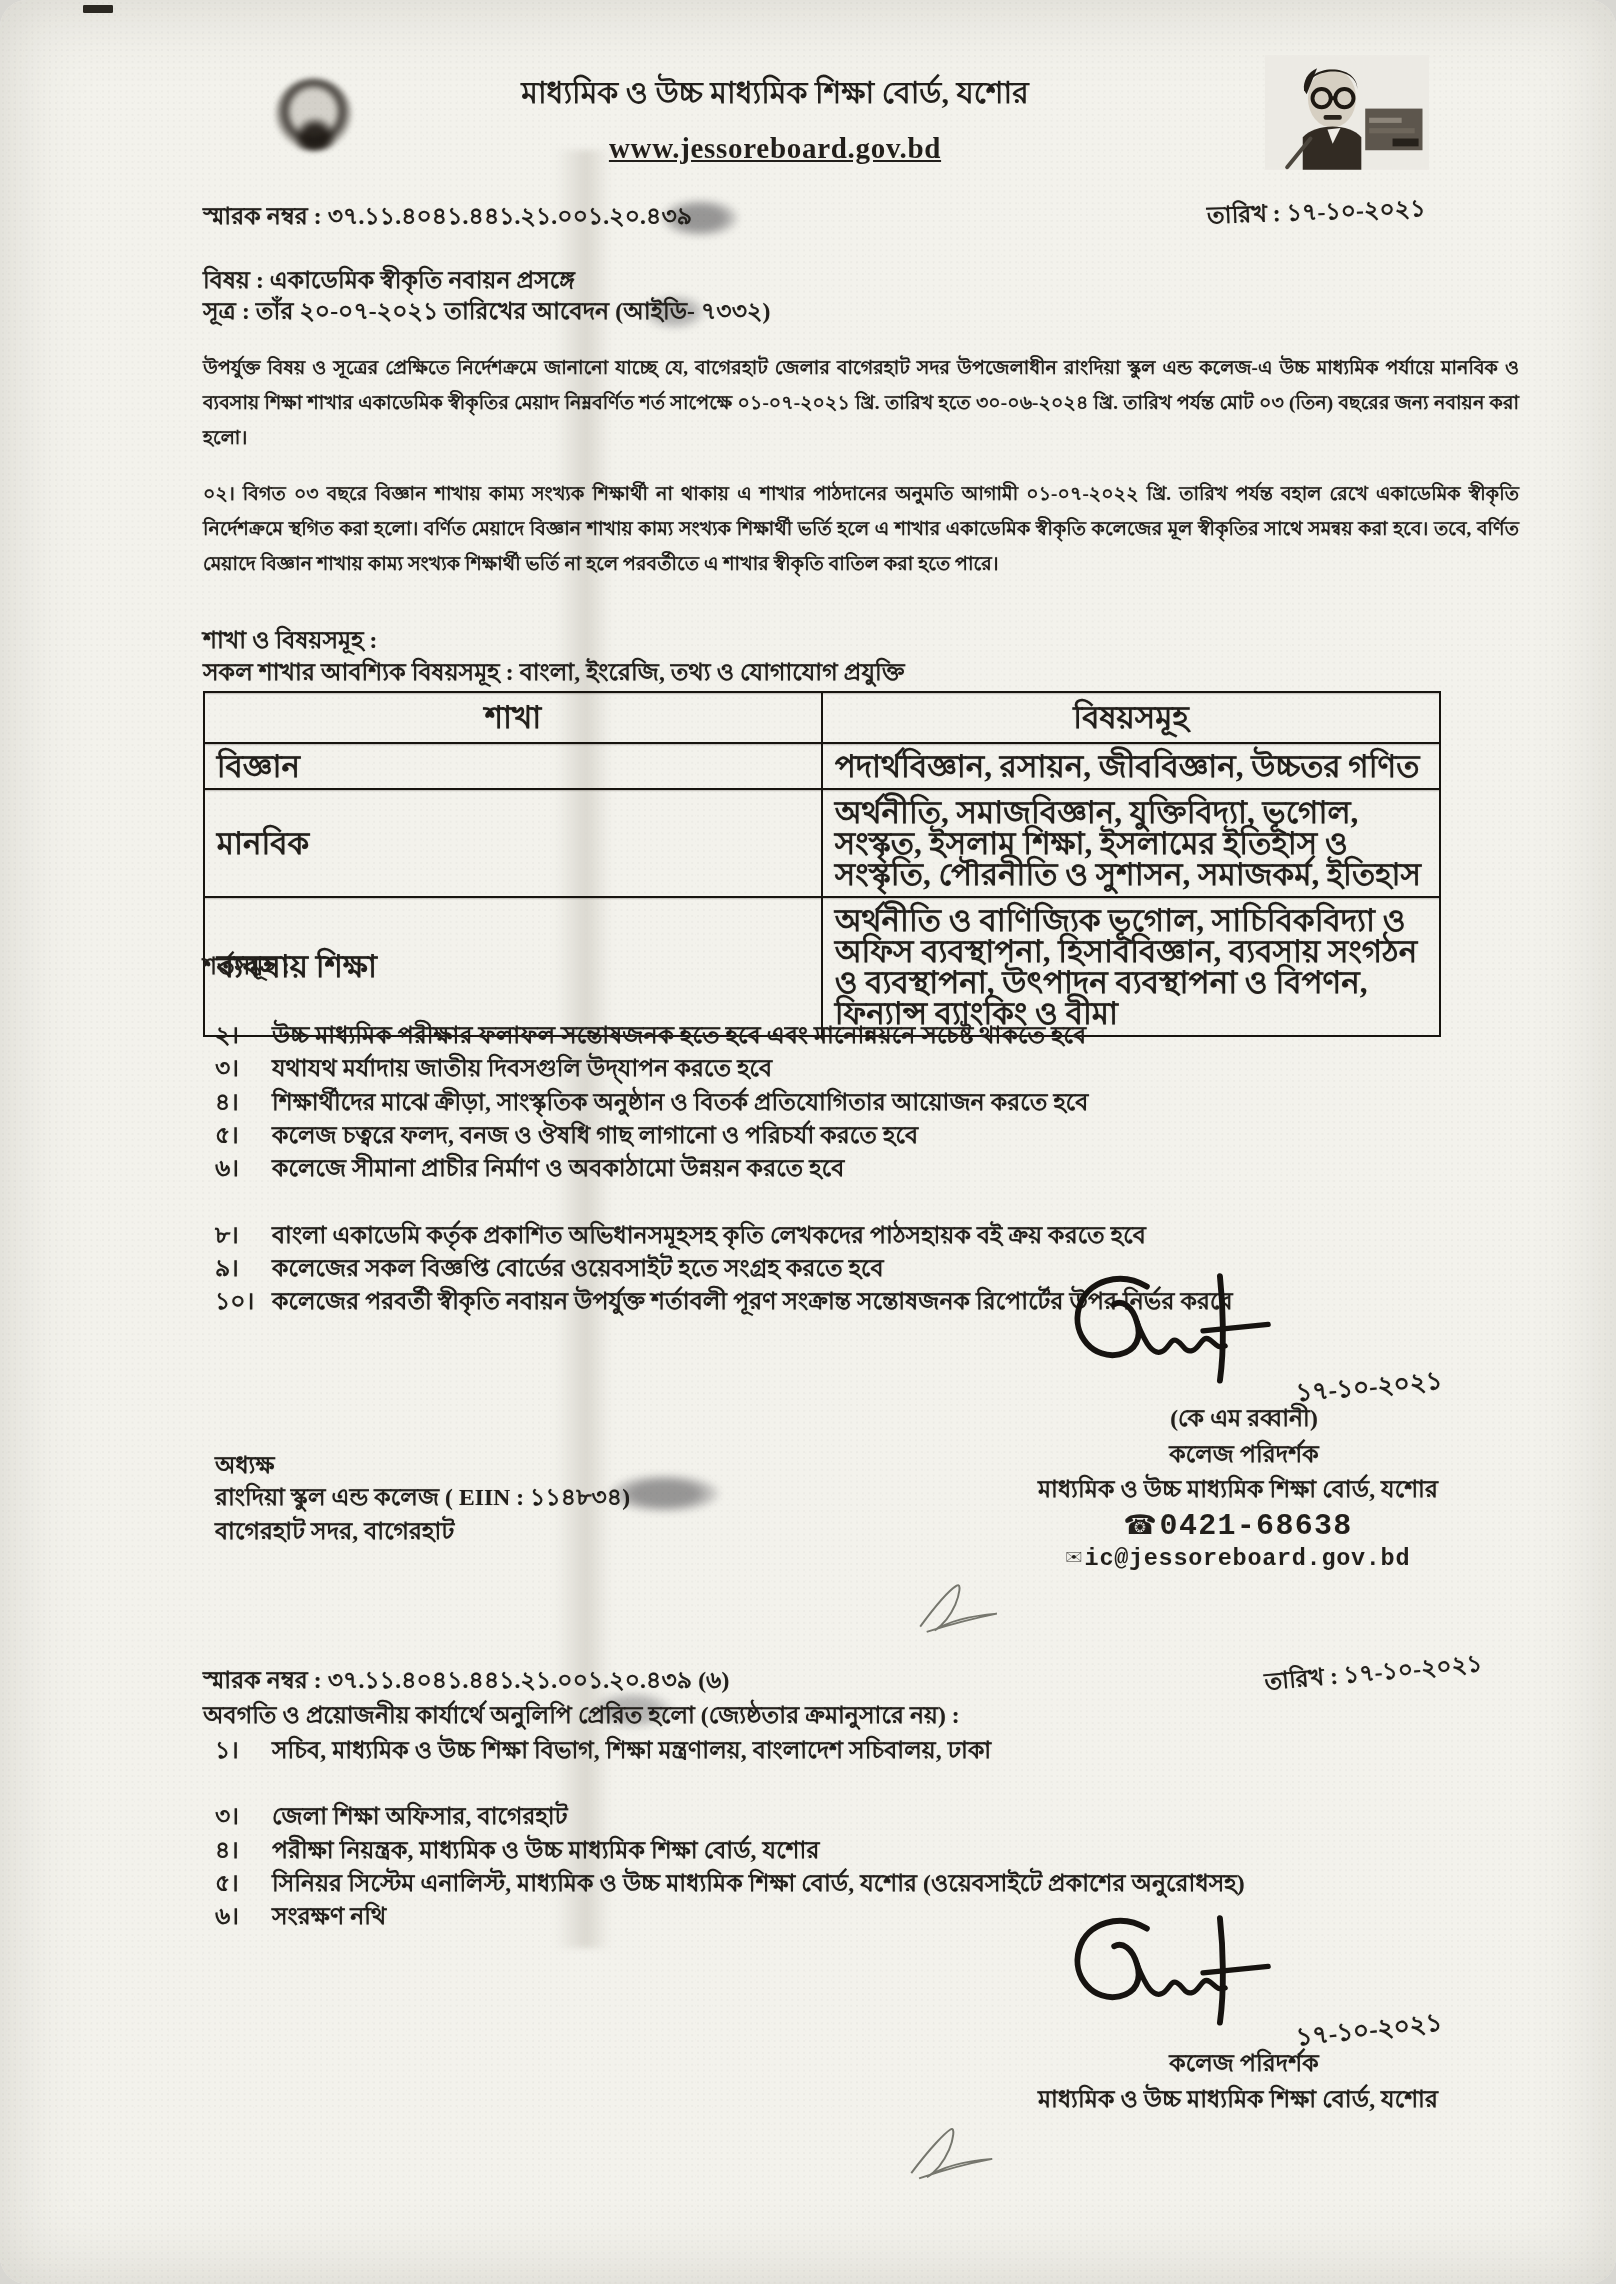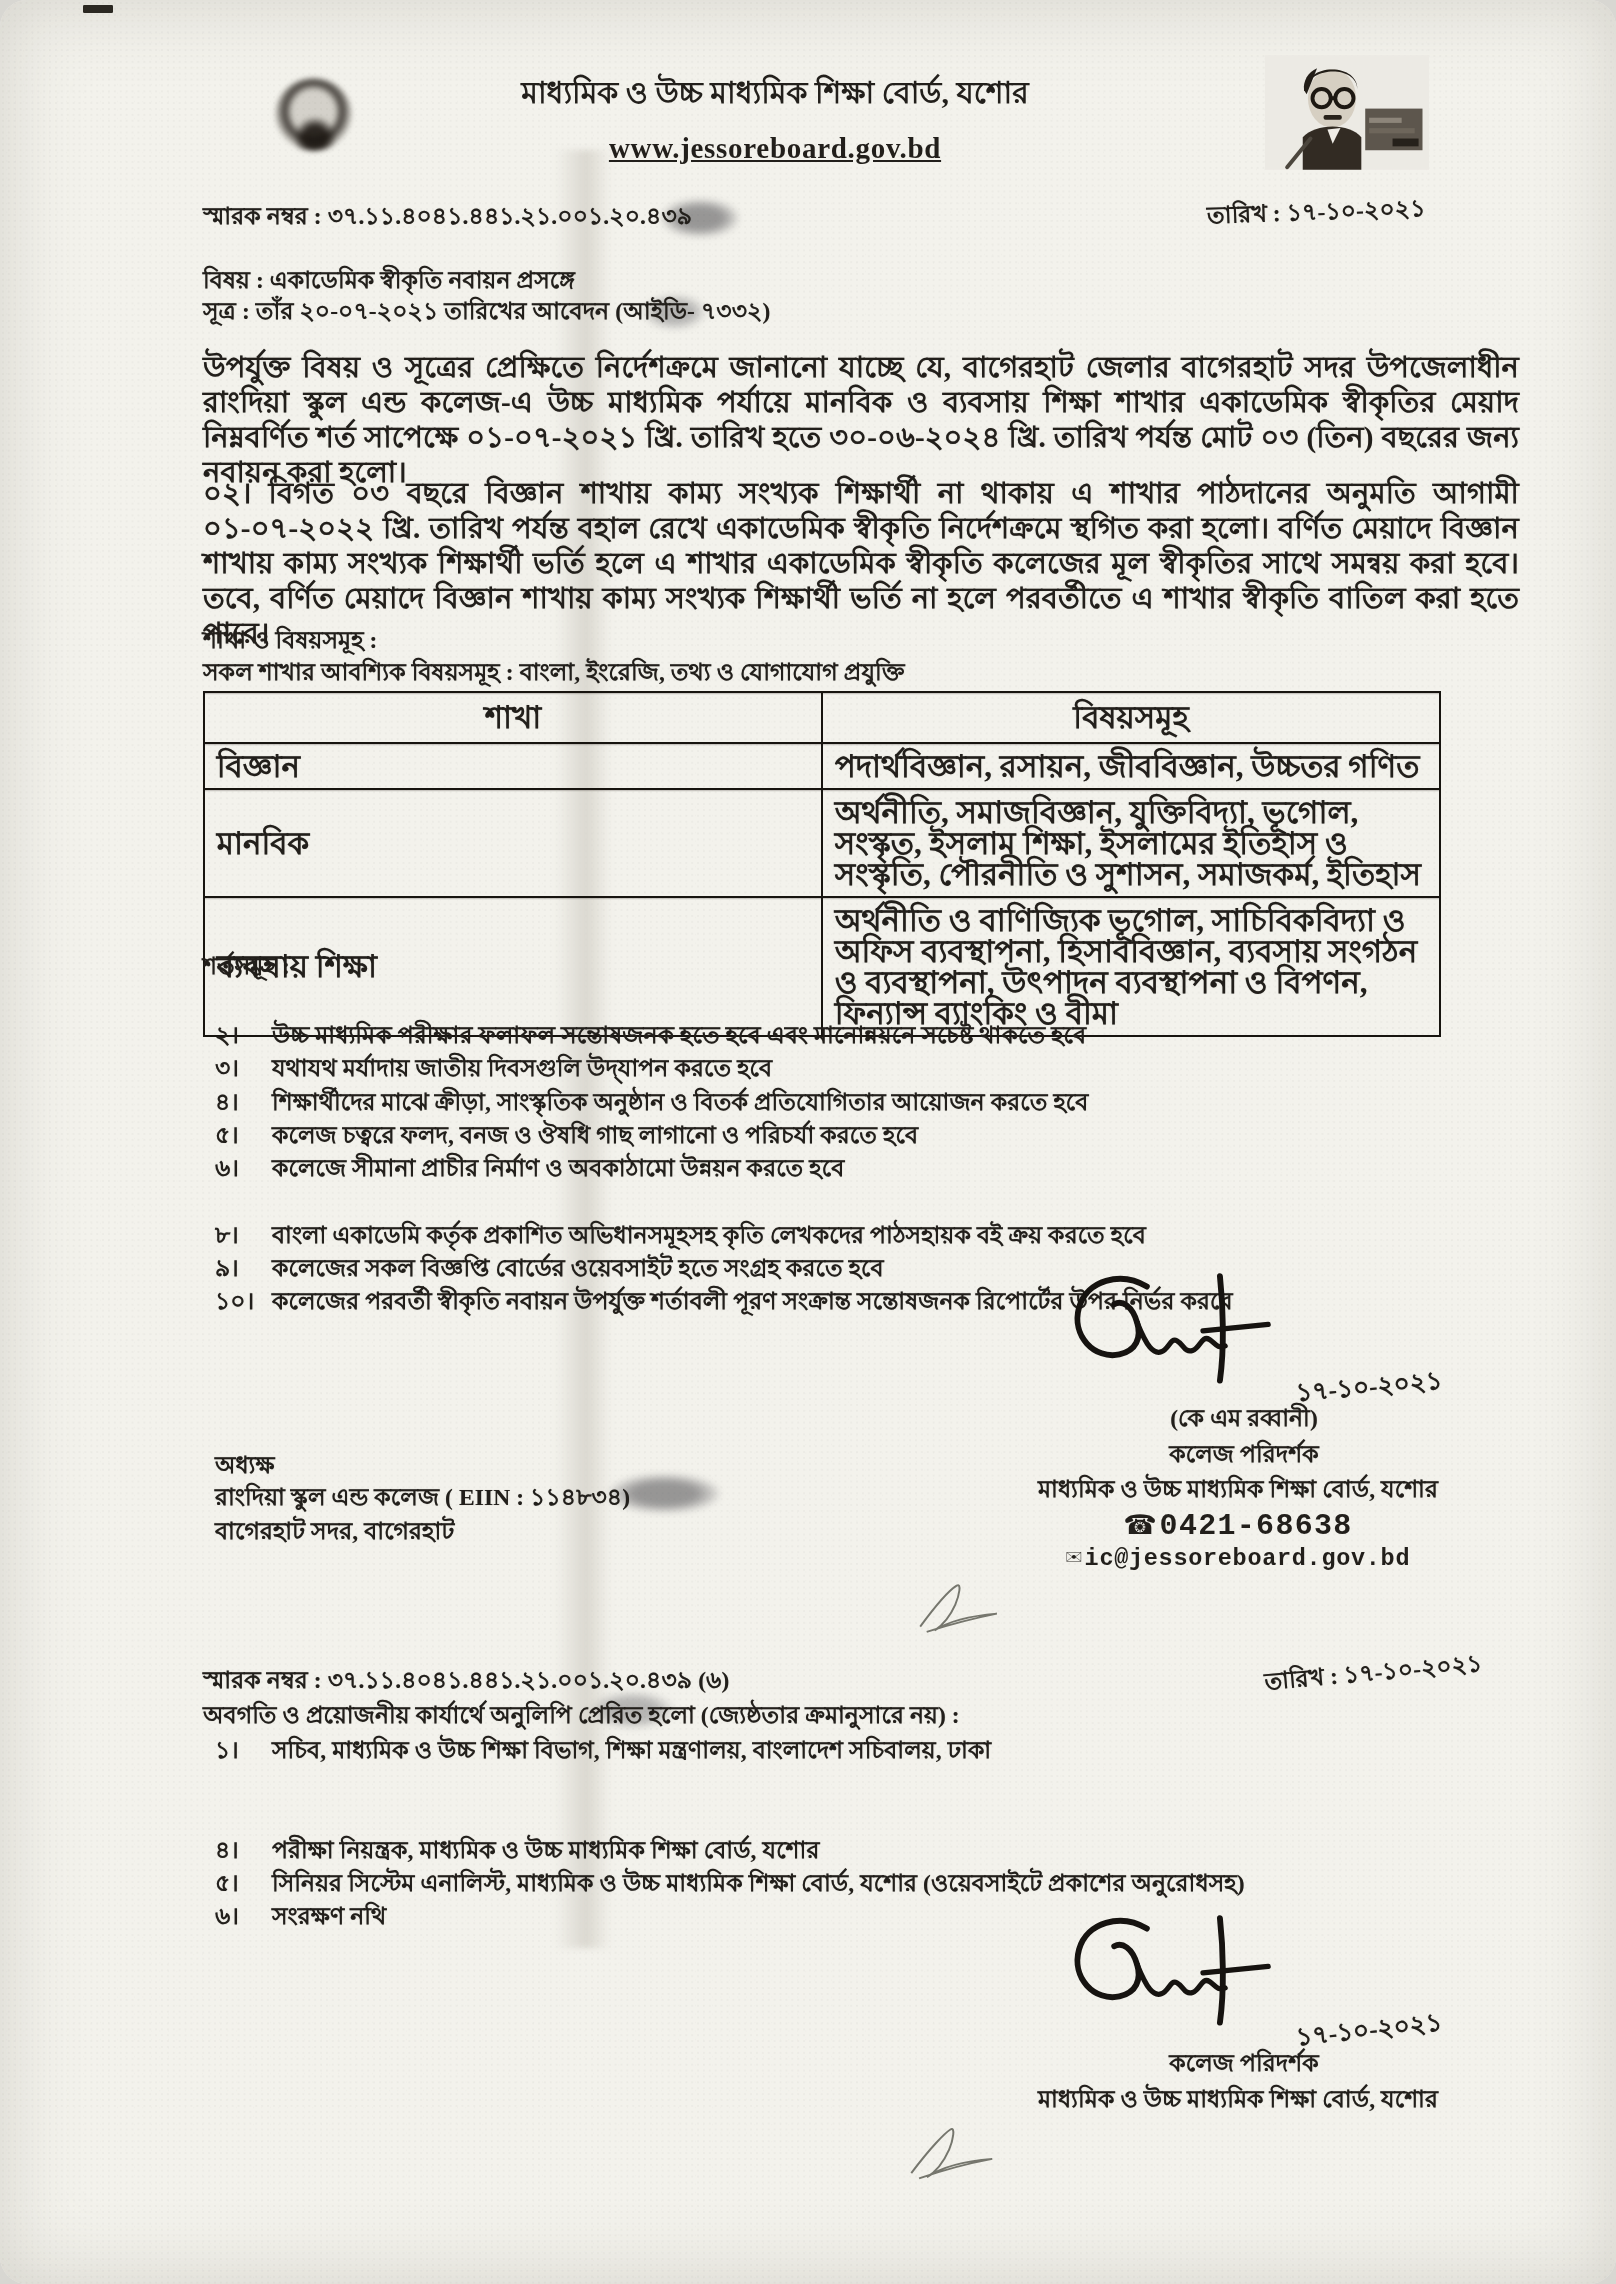--- a/index.html
+++ b/index.html
@@ -17,21 +17,21 @@
     box-shadow:inset 0 0 78px rgba(120,115,105,.25);
     border-radius:27px;
   }
   .abs{position:absolute;}
   .t{font-size:23.5px;font-weight:600;line-height:1.45;letter-spacing:0.1px;
      text-shadow:0 0 0.7px rgba(40,36,30,.45);}
   .bold{font-weight:700;}
   .center{text-align:center;}
   .board-name{font-size:30px;font-weight:700;}
   .website{font-size:29px;font-weight:700;text-decoration:underline;letter-spacing:0.7px;}
-  .para{width:1316px;text-align:justify;font-size:29px;line-height:35px;}
+  .para{width:1316px;text-align:justify;font-size:19px;line-height:35px;}
   .subjects-table{border-collapse:collapse;width:1238px;table-layout:fixed;}
   .subjects-table th,.subjects-table td{
     border:2.6px solid #17140f;padding:6.5px 11.7px;font-size:31px;font-weight:600;
     line-height:31px;vertical-align:middle;text-shadow:0 0 0.7px rgba(40,36,30,.45);
     box-shadow:inset 0 1.3px 0 rgba(70,65,58,.25);
   }
   .subjects-table th{text-align:center;font-weight:700;height:36px;}
   .subjects-table td:first-child{width:181px;}
   .mono{font-family:"Liberation Mono", monospace;font-weight:700;font-size:30px;letter-spacing:1.3px;}
   .num-col{display:inline-block;width:51px;}
@@ -192,20 +192,24 @@
 
   <div class="abs t" style="left:203px;top:1663px;">স্মারক নম্বর : ৩৭.১১.৪০৪১.৪৪১.২১.০০১.২০.৪৩৯ (৬)</div>
   <div class="abs t rot-5" style="left:1264px;top:1653px;width:274px;">তারিখ : ১৭-১০-২০২১</div>
 
   <div class="abs t bold" style="left:203px;top:1698px;">অবগতি ও প্রয়োজনীয় কার্যার্থে অনুলিপি প্রেরিত হলো (জ্যেষ্ঠতার ক্রমানুসারে নয়) :</div>
 
   <div class="abs t" style="left:215px;top:1733px;width:1303px;">
     <span class="num-col">১।</span>
     <span>সচিব, মাধ্যমিক ও উচ্চ শিক্ষা বিভাগ, শিক্ষা মন্ত্রণালয়, বাংলাদেশ সচিবালয়, ঢাকা</span>
   </div>
+  <div class="abs t" style="left:215px;top:1799px;width:1303px;">
+    <span class="num-col">৩।</span>
+    <span>জেলা শিক্ষা অফিসার, বাগেরহাট</span>
+  </div>
   <div class="abs t" style="left:215px;top:1833px;width:1303px;">
     <span class="num-col">৪।</span>
     <span>পরীক্ষা নিয়ন্ত্রক, মাধ্যমিক ও উচ্চ মাধ্যমিক শিক্ষা বোর্ড, যশোর</span>
   </div>
   <div class="abs t" style="left:215px;top:1866px;width:1303px;">
     <span class="num-col">৫।</span>
     <span>সিনিয়র সিস্টেম এনালিস্ট, মাধ্যমিক ও উচ্চ মাধ্যমিক শিক্ষা বোর্ড, যশোর (ওয়েবসাইটে প্রকাশের অনুরোধসহ)</span>
   </div>
   <div class="abs t" style="left:215px;top:1899px;width:1303px;">
     <span class="num-col">৬।</span>

